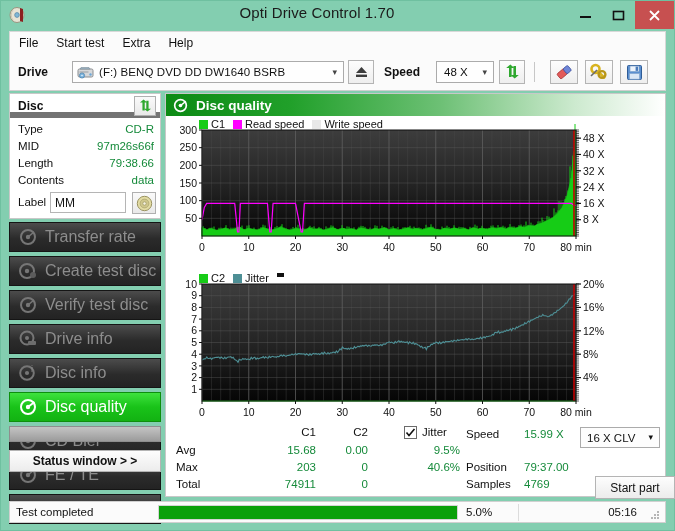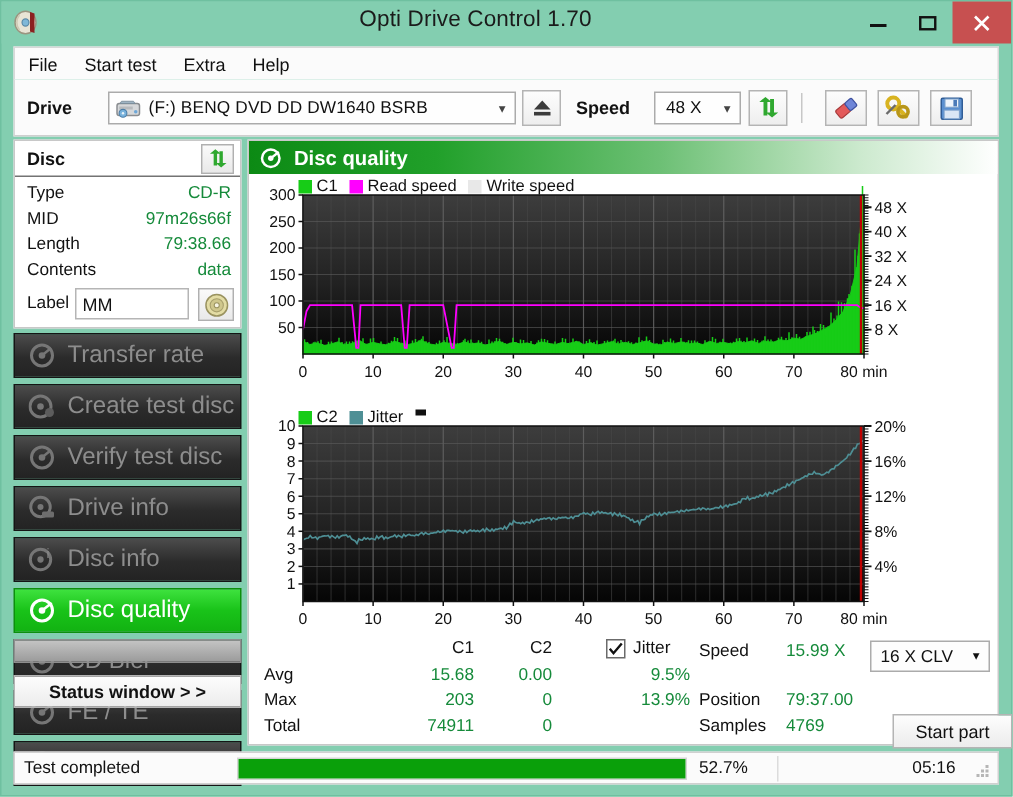--- a/index.html
+++ b/index.html
@@ -101,21 +101,21 @@
   
   .leftcol {
     position: absolute; left: 8px; top: 92px; width: 152px; height: 404px;
   }
   .disc-panel {
     position: absolute; left: 0; top: 0; width: 152px; height: 126px;
     background: #ffffff; border: 1px solid #c8c8c8;
   }
   .disc-head {
     position: absolute; left: 0; top: 0; width: 150px; height: 24px;
-    border-bottom: 1px solid #737373;
+    border-bottom: 6px solid #737373;
   }
   .disc-head .t {
     position: absolute; left: 8px; top: 5px; font-size: 12px; font-weight: bold; color: #111;
   }
   .disc-head .rbtn {
     position: absolute; right: 4px; top: 2px; width: 22px; height: 20px;
     background: linear-gradient(#fafafa, #e9e9e9); border: 1px solid #b0b0b0;
     display: flex; align-items: center; justify-content: center;
   }
   .drow {
@@ -1251,21 +1251,21 @@
       <div class="stxt" style="left:256px;top:2px">Jitter</div>
 
       <div class="stxt" style="left:10px;top:20px">Avg</div>
       <div class="sval" style="left:100px;top:20px;width:50px">15.68</div>
       <div class="sval" style="left:152px;top:20px;width:50px">0.00</div>
       <div class="sval" style="left:238px;top:20px;width:56px">9.5%</div>
 
       <div class="stxt" style="left:10px;top:37px">Max</div>
       <div class="sval" style="left:100px;top:37px;width:50px">203</div>
       <div class="sval" style="left:152px;top:37px;width:50px">0</div>
-      <div class="sval" style="left:238px;top:37px;width:56px">13.9%</div>
+      <div class="sval" style="left:238px;top:37px;width:56px">40.6%</div>
 
       <div class="stxt" style="left:10px;top:54px">Total</div>
       <div class="sval" style="left:100px;top:54px;width:50px">74911</div>
       <div class="sval" style="left:152px;top:54px;width:50px">0</div>
 
       <div class="stxt" style="left:300px;top:4px">Speed</div>
       <div class="sval" style="left:358px;top:4px;width:60px;text-align:left">15.99 X</div>
       <div class="stxt" style="left:300px;top:37px">Position</div>
       <div class="sval" style="left:358px;top:37px;width:64px;text-align:left">79:37.00</div>
       <div class="stxt" style="left:300px;top:54px">Samples</div>
@@ -1277,21 +1277,21 @@
       </div>
       <div class="act-btn act-part">Start part</div>
     </div>
   </div>
 
   <div class="statusbar">
     <div class="sb-text">Test completed</div>
     <div class="sb-progwrap">
       <div class="sb-prog" id="progfill" style="width: 298px;"></div>
     </div>
-    <div class="sb-pct">52.7%</div>
+    <div class="sb-pct">5.0%</div>
     <div class="sb-sep1"></div>
     <div class="sb-time">05:16</div>
     <div class="grip">
       <svg width="12" height="12" viewBox="0 0 12 12">
         <g fill="#b6b6b6">
           <rect x="8" y="2" width="2" height="2"></rect>
             <rect x="8" y="5" width="2" height="2"></rect>
             <rect x="5" y="5" width="2" height="2"></rect>
           <rect x="8" y="8" width="2" height="2"></rect>
             <rect x="5" y="8" width="2" height="2"></rect>

